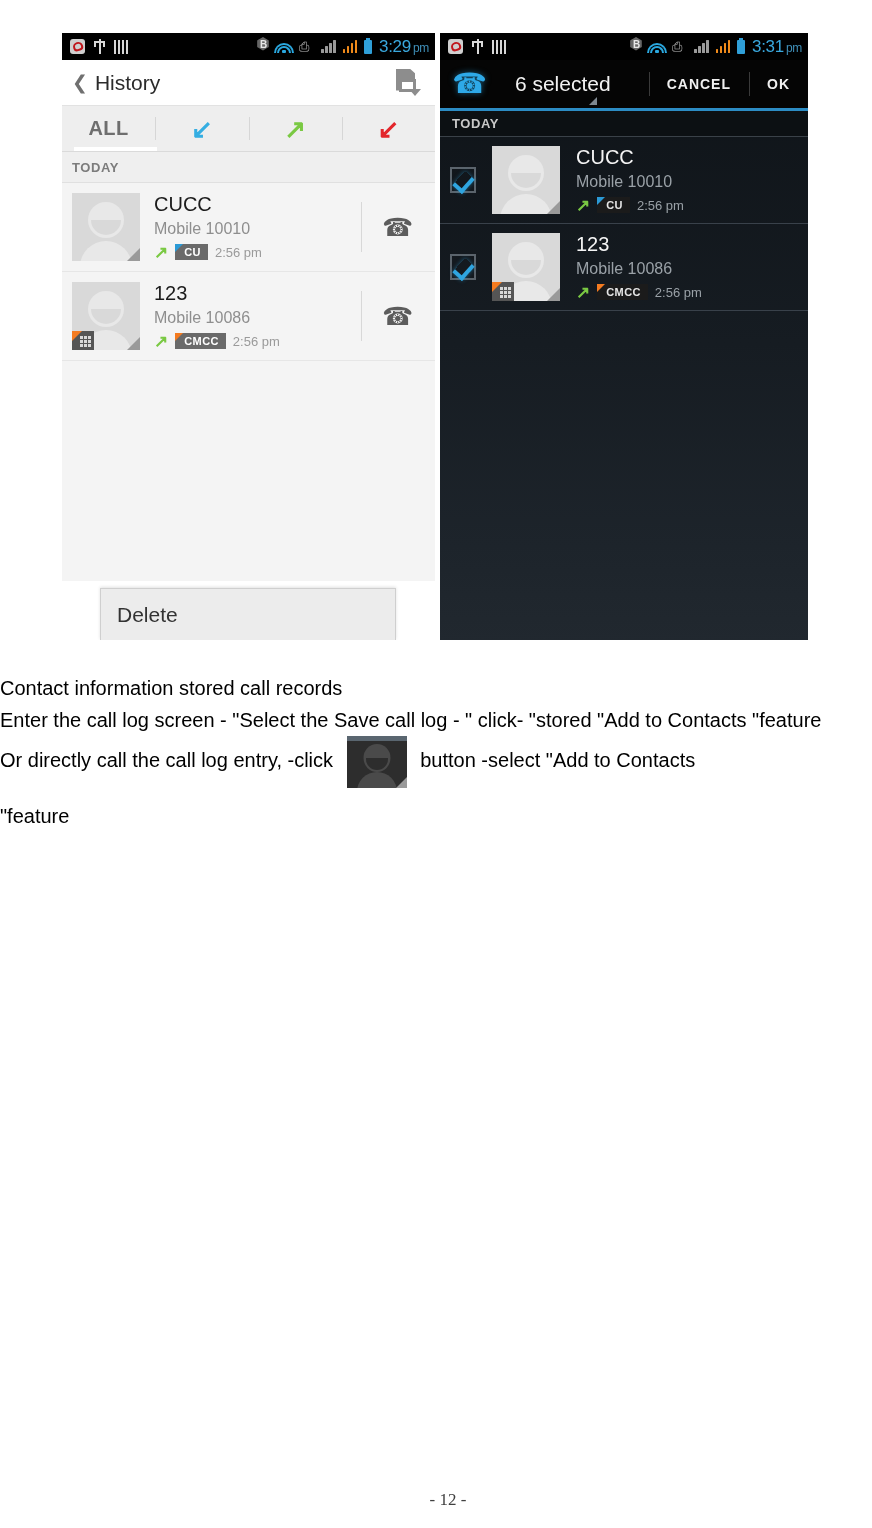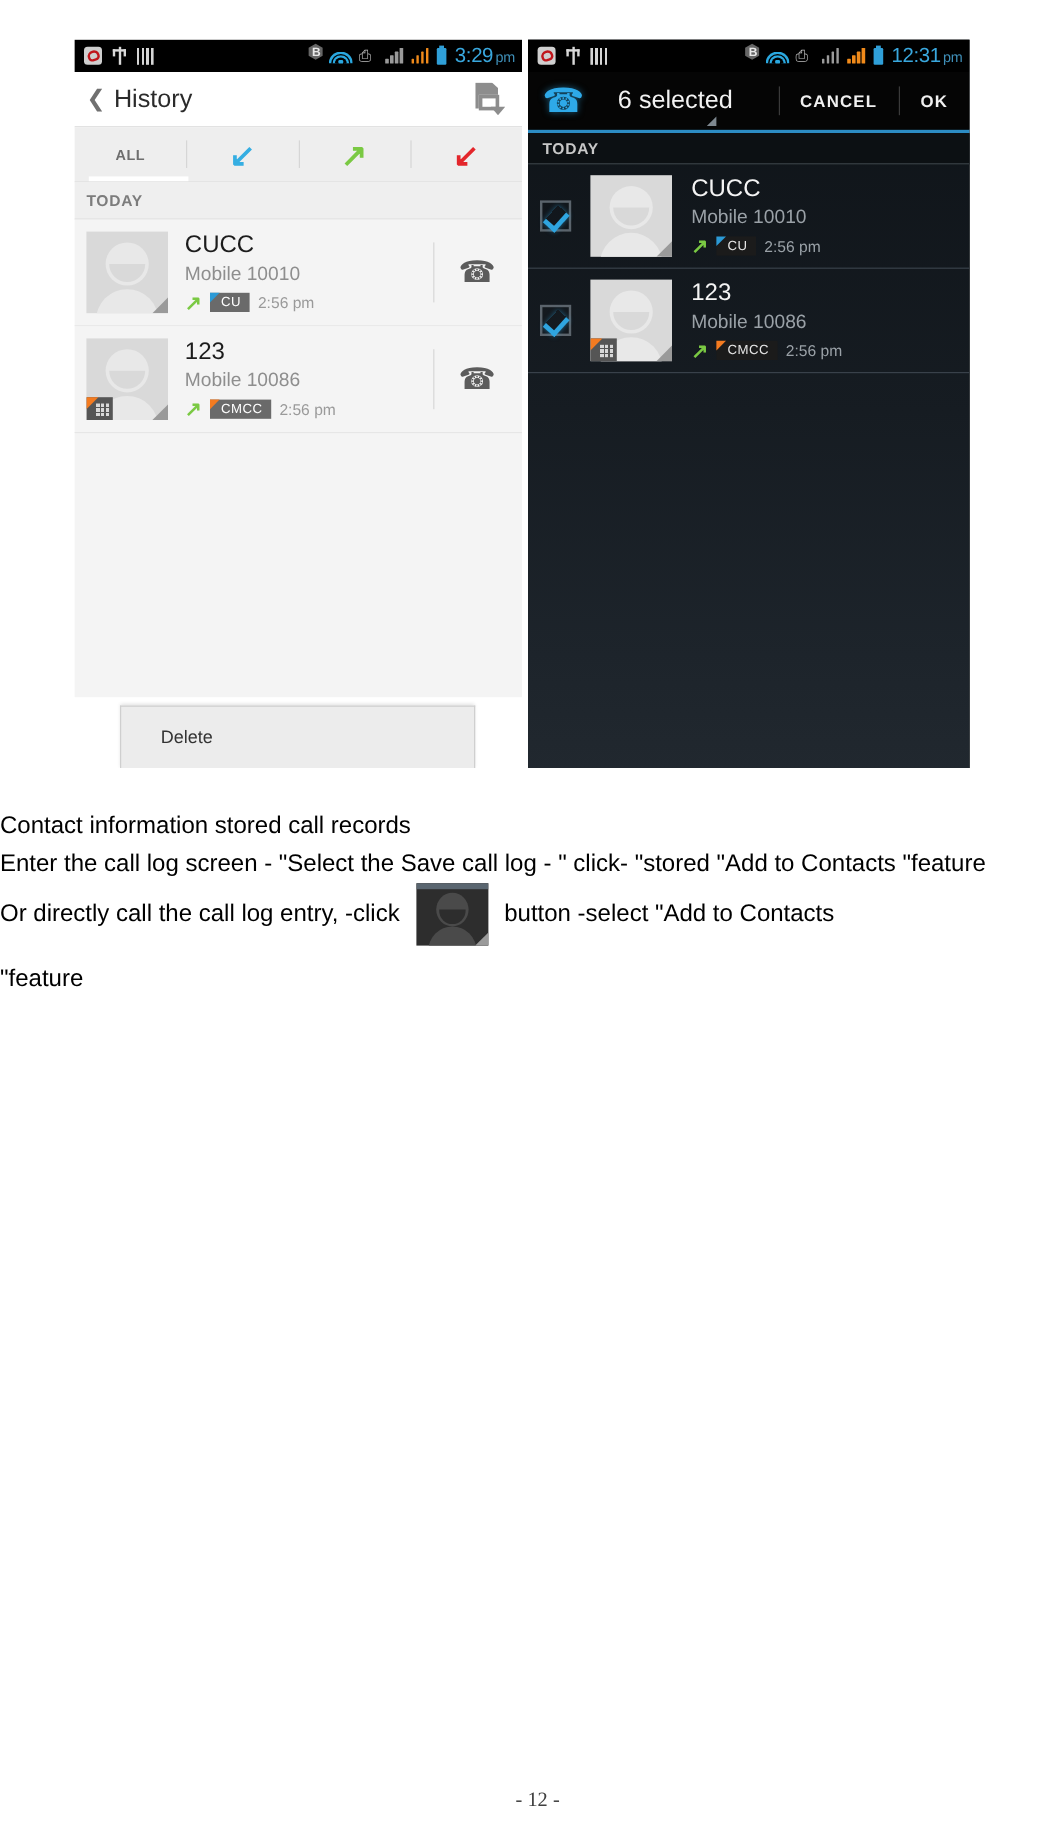--- a/index.html
+++ b/index.html
@@ -111,21 +111,21 @@
     display:flex; align-items:center;
     position:relative;
   }
   .lt-tab {
     flex:1; display:flex; align-items:center; justify-content:center;
     height:100%; position:relative;
   }
   .lt-tab + .lt-tab::before{
     content:""; position:absolute; left:0; top:11px; bottom:11px; width:1px; background:#d6d6d6;
   }
-  .lt-tab-label { font-size:12px; font-weight:bold; color:#6e6e6e; letter-spacing:0.5px; }
+  .lt-tab-label { font-size:20px; font-weight:bold; color:#6e6e6e; letter-spacing:0.5px; }
   .arrow-glyph { font-size:26px; line-height:1; font-weight:bold; }
   .lt-underline {
     position:absolute; left:12px; bottom:0; width:83px; height:4px; background:#ffffff;
   }
   .lt-tabs-rule { height:1px; background:#dadada; }
 
   .lt-section {
     height:31px; background:#efefef;
     display:flex; align-items:center; padding-left:10px;
     font-size:13px; font-weight:bold; color:#7c7c7c; letter-spacing:0.6px;
@@ -177,21 +177,21 @@
     mask-image: repeating-linear-gradient(to bottom,#000 0 3px, transparent 3px 4px);
   }
 
   .lt-info { margin-left:14px; flex:1; min-width:0; }
   .lt-name { font-size:20px; color:#1c1c1c; line-height:1.15; }
   .lt-num  { font-size:16px; color:#8e8e8e; line-height:1.35; margin-top:2px; }
   .lt-meta { display:flex; align-items:center; gap:7px; margin-top:4px; }
   .meta-arrow { color:#7ac943; font-size:17px; font-weight:bold; line-height:1; }
   .op-badge {
     display:inline-block; background:#6a6a6a; color:#ffffff;
-    font-size:11px; font-weight:normal; letter-spacing:0.4px;
+    font-size:11px; font-weight:bold; letter-spacing:0.4px;
     padding:2px 7px 2px 9px; position:relative; line-height:1.1;
   }
   .op-badge .tri{
     position:absolute; left:0; top:0; width:0;height:0;
     border-top:8px solid #f47b20; border-right:8px solid transparent;
   }
   .op-badge.cu .tri{ border-top-color:#2b9ad6; }
   .meta-time { font-size:13px; color:#9a9a9a; }
 
   .lt-callcell {
@@ -204,21 +204,21 @@
   .handset { font-size:25px; color:#5c5c5c; line-height:1; transform:scaleX(-1); }
 
   .lt-blank { background:#f4f4f4; }
 
   .lt-delete {
     position:absolute; left:38px; bottom:0; width:296px; height:52px;
     background:#ececec; border:1px solid #cfcfcf; border-bottom:none;
     box-sizing:border-box; display:flex; align-items:center; padding-left:16px;
     box-shadow:0 -1px 3px rgba(0,0,0,0.12);
   }
-  .lt-delete-label { font-size:15px; color:#333333;margin-left:17px; }
+  .lt-delete-label { font-size:21px; color:#333333; }
 
   
   .dk-body { height:580px; background:#0d1114; position:relative;
     background-image:linear-gradient(to bottom,#10151a 0%, #161c22 40%, #1d242b 75%, #232a31 100%); }
   .dk-actionbar {
     height:48px; background:#050505;
     display:flex; align-items:center; padding:0 0 0 12px;
     box-sizing:border-box; position:relative;
   }
   .dk-phoneicon { font-size:28px; color:#2ea9e8; line-height:1; transform:scaleX(-1); text-shadow:0 0 6px rgba(46,169,232,0.55); }
@@ -445,21 +445,21 @@
           <b></b>
           <b></b>
         </span>
       <span class="sig orange">
           <b></b>
           <b></b>
           <b></b>
           <b></b>
         </span>
       <span class="batt"></span>
-      <span class="sb-time"><span>12:31</span><span class="pm">pm</span></span>
+      <span class="sb-time"><span>3:31</span><span class="pm">pm</span></span>
     </div>
   </div>
 
   <div class="dk-actionbar">
     <span class="dk-phoneicon">☎</span>
     <span class="dk-selected-wrap">
       <span class="dk-selected">6 selected</span>
       <span class="dk-caret"></span>
     </span>
     <span class="dk-btn" id="dk-cancel">CANCEL</span>

